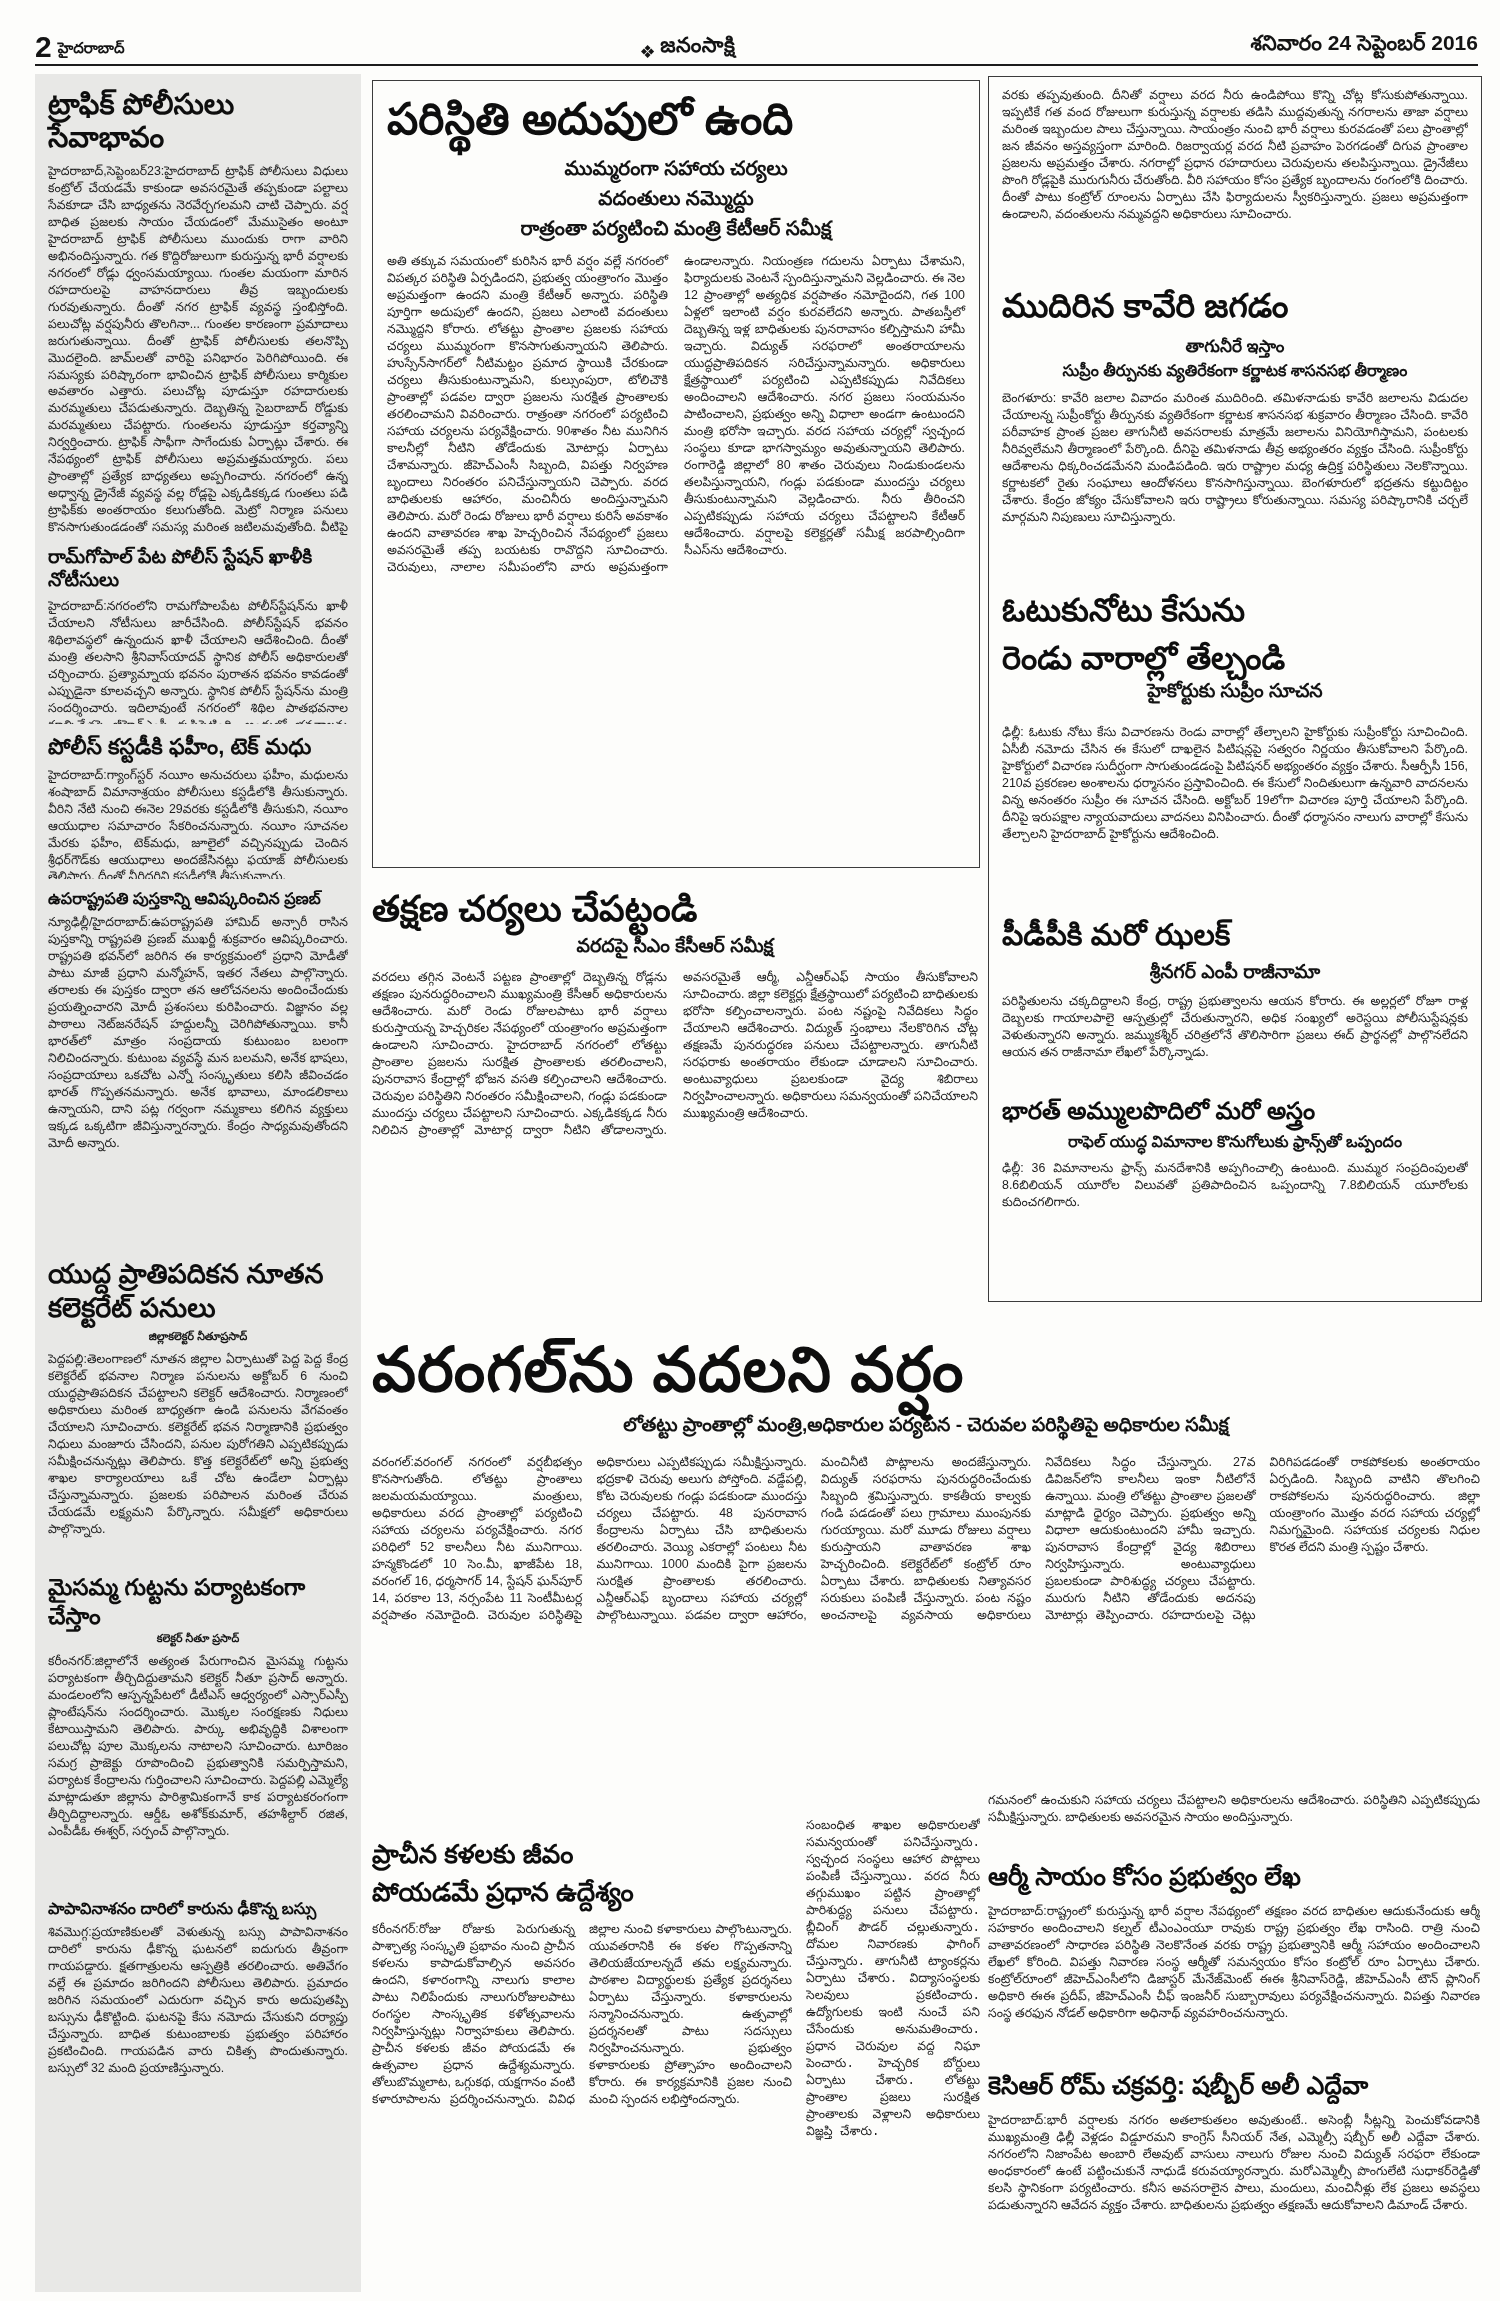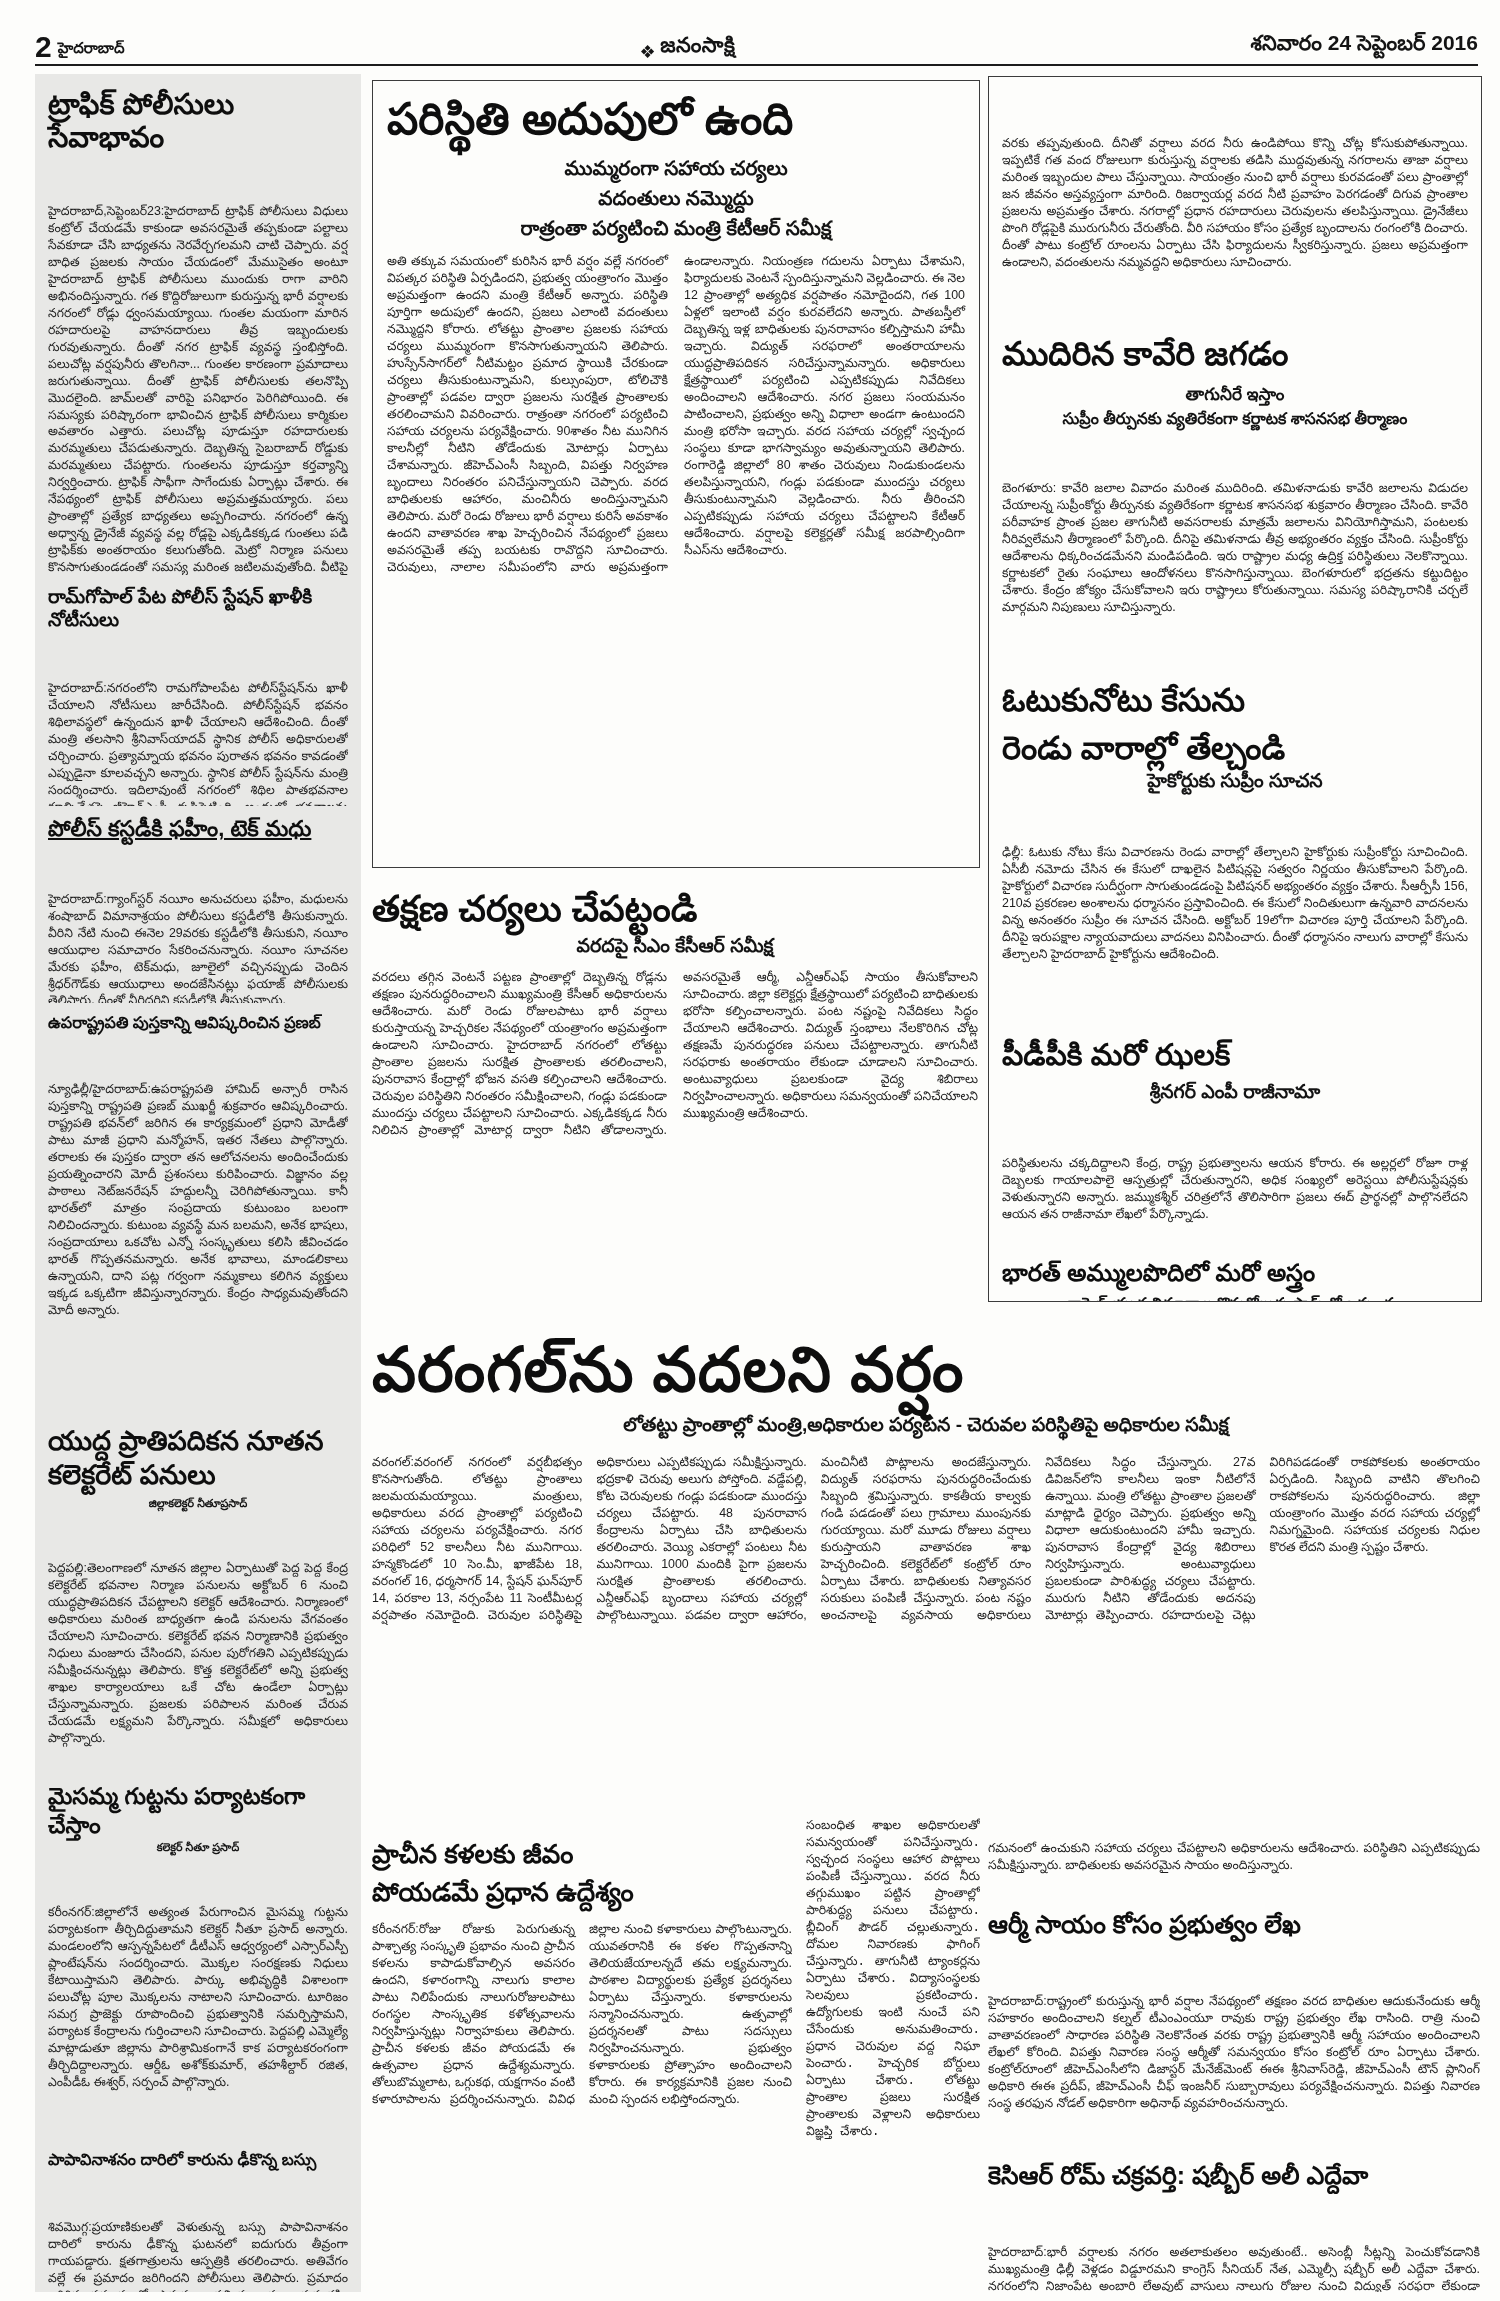--- a/index.html
+++ b/index.html
@@ -22,27 +22,27 @@
   
   .bt{font-size:12.4px;line-height:1.37;text-align:justify;color:#1c1c1c;}
   .hl{font-weight:bold;text-align:left;color:#0e0e0e;}
   .sub{font-weight:bold;text-align:center;color:#141414;}
   
   .left-col{position:absolute;left:35px;top:74px;width:300px;bottom:9px;
     background:#e8e8e6;padding:12px 13px;overflow:hidden;}
   .left-col .art{margin-bottom:10px;}
   .hl-a1{font-size:29px;line-height:1.15;margin:2px 0 8px;}
   .hl-a2{font-size:19px;line-height:1.25;margin:8px 0 6px;}
-  .hl-a3{font-size:22px;line-height:1.2;margin:8px 0 6px;text-decoration:underline;}
+  .hl-a3{font-size:22px;line-height:1.2;margin:8px 0 6px;}
   .hl-a4{font-size:16px;line-height:1.3;margin:8px 0 5px;}
   .hl-a5{font-size:27px;line-height:1.25;margin:12px 0 4px;}
   .hl-a6{font-size:23px;line-height:1.25;margin:10px 0 2px;}
   .hl-a7{font-size:16px;line-height:1.3;margin:6px 0 4px;}
   .byline{font-size:11px;font-weight:bold;text-align:center;margin:0 0 6px;}
-  .clip{overflow:hidden;margin-top:48px;}
+  .clip{overflow:hidden;}
   .b1{height:372px;} .b2{height:126px;} .b3{height:112px;} .b4{height:332px;}
   .b5{height:212px;} .b6{height:236px;} .b7{height:268px;}
   
   .mid-box{position:absolute;left:372px;top:80px;width:578px;height:766px;
     border:1.5px solid #3c3c3c;padding:10px 14px;overflow:hidden;}
   .hl-box{font-size:44px;line-height:1.1;margin:4px 0 10px;}
   .sub-box{font-size:20px;line-height:1.5;}
   .mid-box .cols{margin-top:10px;column-count:2;column-gap:16px;height:592px;}
   
   .mid-art2{position:absolute;left:372px;top:882px;width:606px;height:436px;overflow:hidden;}

